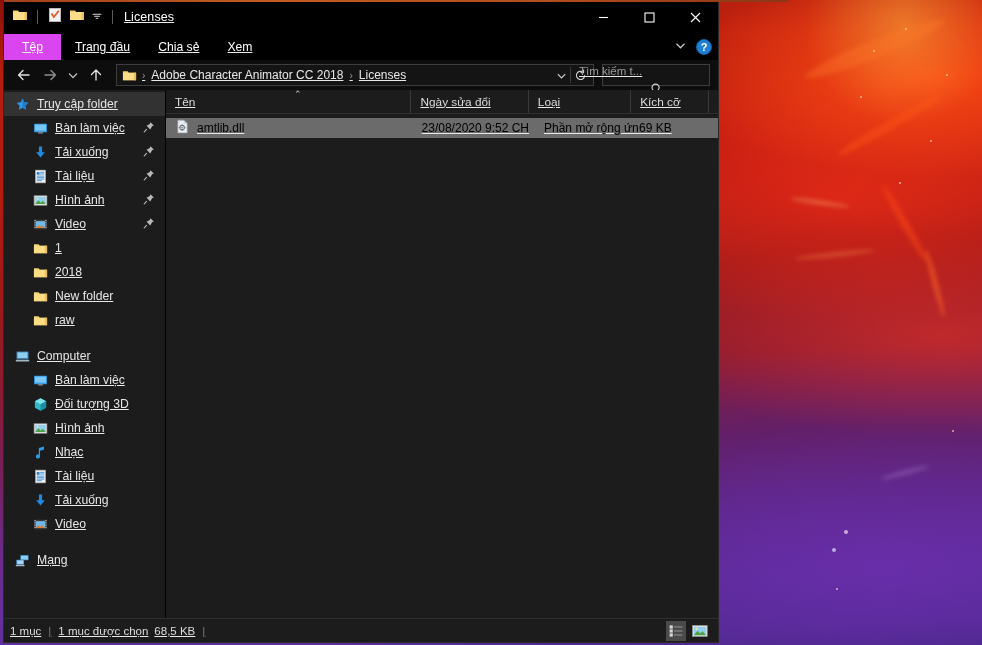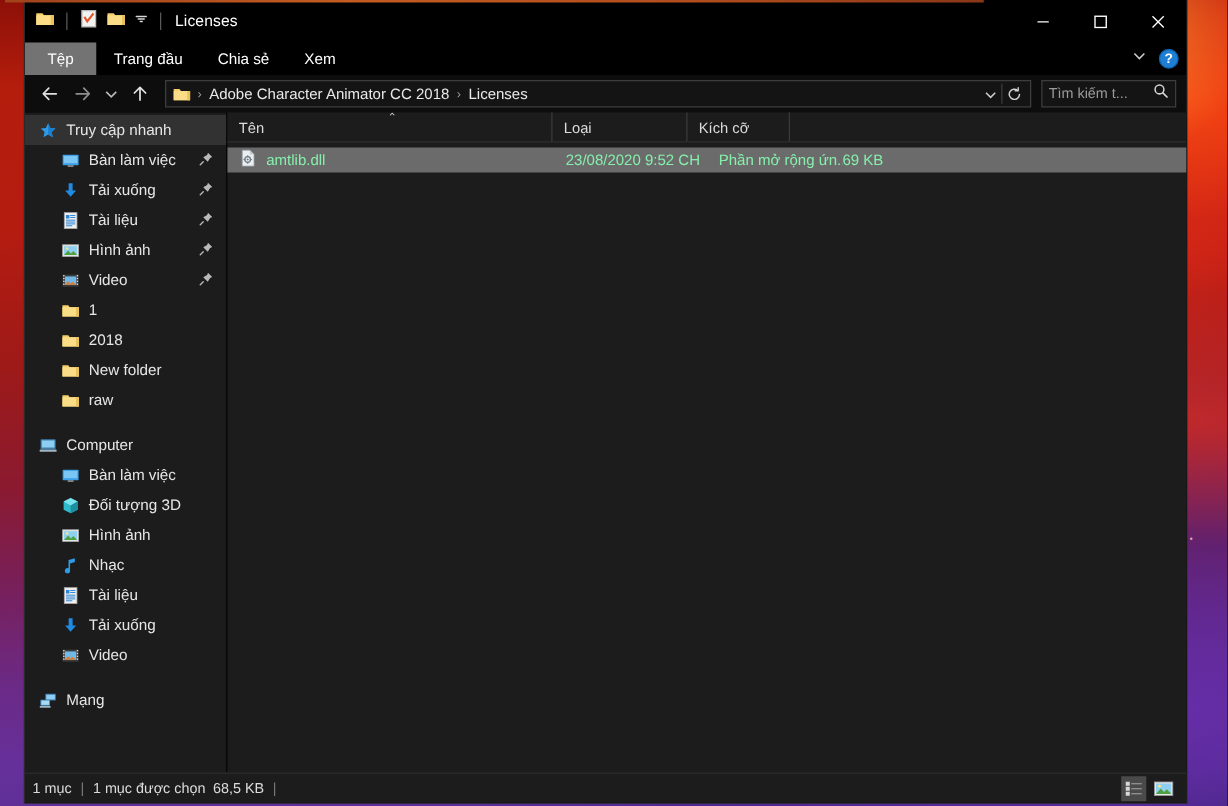--- a/index.html
+++ b/index.html
@@ -38,26 +38,27 @@
     position: absolute;
     border-radius: 50%;
     filter: blur(2px);
     opacity: .5;
   }
   .sp { position:absolute; width:2px; height:2px; border-radius:50%; background:#ffd9c0; opacity:.75; }
 
   
   #explorer {
     position: absolute;
-    left: 20px; top: 0px;
-    width: 929px; height: 642px;
+    left: 4px; top: 0px;
+    width: 714px; height: 642px;
     background: #000000;
     color: #e8e8e8;
     display: flex; flex-direction: column;
     box-shadow: 0 0 0 1px #2a2a2a;
+    text-decoration: underline;
   }
 
   
   #top-accent {
     position:absolute; left:4px; top:0; width:783px; height:2px;
     background: linear-gradient(90deg,#a0421c 0%, #c25c22 35%, #b24d1e 70%, #8a3717 100%);
     z-index: 5;
   }
 
   
@@ -90,21 +91,21 @@
     background: #000000;
     display: flex; align-items: stretch;
     position: relative;
   }
   .tab {
     display: flex; align-items: center;
     padding: 0 14px;
     font-size: 12.2px; color: #ffffff;
   }
   .tab.file {
-    background: #737373;
+    background: #d946ef;
     padding: 10px 18px;
   }
   .ribbon-right {
     position: absolute; right: 6px; top: 0; height: 26px;
     display: flex; align-items: center; gap: 9px;
   }
   .help-btn {
     width: 16px; height: 16px; border-radius: 50%;
     background: #1e7fd4;
     color: #ffffff; font-size: 11px; font-weight: bold;
@@ -145,20 +146,21 @@
     width: 18px; height: 20px;
     display:flex; align-items:center; justify-content:center;
     color:#cfcfcf; font-size:10px;
   }
   .vsep { width:1px; height:16px; background:#3d3d3d; }
   .searchbox {
     width: 108px; height: 22px; margin-left: 6px;
     border: 1px solid #3d3d3d; background: #141414;
     display: flex; align-items: center; padding: 0 5px;
     gap: 4px;
+    flex-direction: column;
   }
   .searchbox input {
     flex: 1; min-width: 0;
     background: transparent; border: none; outline: none;
     color: #b9b9b9; font-size: 11.5px;
     font-family: "Liberation Sans", sans-serif;
   }
   .searchbox input::placeholder { color: #9b9b9b; }
 
   
@@ -207,21 +209,21 @@
   .ch.c-pad  { flex: 1; border-right: none; }
   .sortcaret {
     position: absolute; left: 128px; top: -1px;
     color: #c9c9c9; font-size: 9px;
   }
   .rows { flex: 1; padding-top: 4px; }
   .row {
     height: 20px; display: flex; align-items: center;
     font-size: 12px; color: #eaeaea;
   }
-  .row.selected { background: #6b6b6b; color: #86efac; }
+  .row.selected { background: #6b6b6b; color: #000000; }
   .cell { padding-left: 9px; overflow: hidden; white-space: nowrap; }
   .cell.c-name { width: 260px; display:flex; align-items:center; gap:7px; }
   .cell.c-date { width: 124px; text-align: right; padding-right: 6px; padding-left:0; }
   .cell.c-type { width: 108px; }
   .cell.c-size { width: 82px; text-align: left; padding-right: 8px; padding-left: 0; }
 
   
   .statusbar {
     height: 24px; flex: 0 0 24px;
     background: #1c1c1c;
@@ -402,21 +404,21 @@
 
     <div class="navpane">
 
       <div class="nav-item root selected">
         <span class="nav-ico">
           <svg width="15" height="15" viewBox="0 0 16 16">
             <path d="M8 1.6l1.9 4.1 4.4.5-3.3 3 .95 4.4L8 11.4 4.05 13.6 5 9.2 1.7 6.2l4.4-.5z" fill="#2e9be6"></path>
             <path d="M8 1.6l1.9 4.1 4.4.5-3.3 3 .95 4.4L8 11.4z" fill="#1b7fd0"></path>
           </svg>
         </span>
-        <span>Truy cập nhanh</span>
+        <span>Truy cập folder</span>
       </div>
 
       <div class="nav-item child">
         <span class="nav-ico">
           <svg width="15" height="15" viewBox="0 0 16 16">
             <rect x="1.2" y="3" width="13.6" height="9" rx="0.6" fill="#3aa0e8"></rect>
             <rect x="2.2" y="4" width="11.6" height="6.2" fill="#7ac6f5"></rect>
             <rect x="5.5" y="12" width="5" height="1.3" fill="#9a9a9a"></rect>
           </svg>
         </span>
@@ -664,20 +666,23 @@
       </div>
 
     </div>
 
     <div class="listpane">
 
       <div class="colheaders">
         <div class="ch c-name">
           <span class="sortcaret">⌃</span>
           <span>Tên</span>
+        </div>
+        <div class="ch c-date">
+          <span>Ngày sửa đổi</span>
         </div>
         <div class="ch c-type">
           <span>Loại</span>
         </div>
         <div class="ch c-size">
           <span>Kích cỡ</span>
         </div>
         <div class="ch c-pad"></div>
       </div>
 

